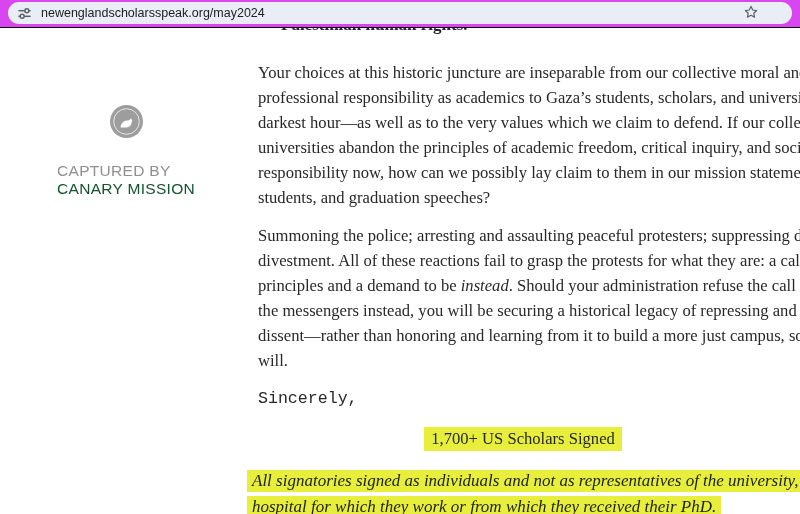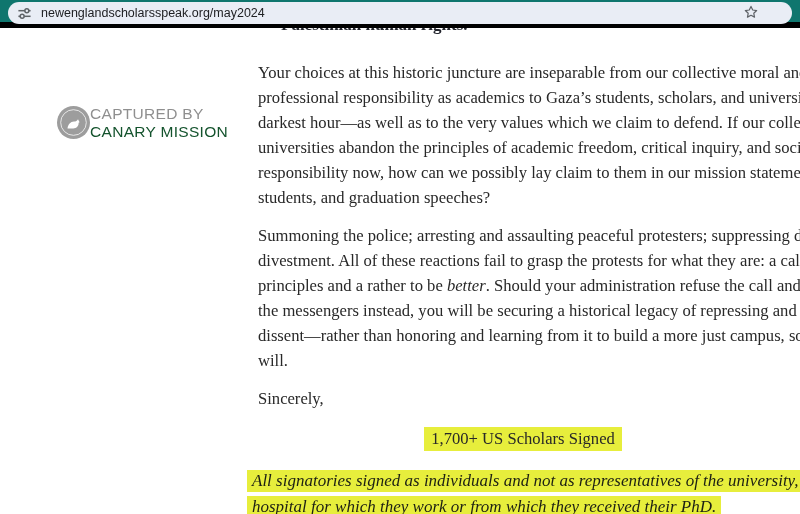--- a/index.html
+++ b/index.html
@@ -5,21 +5,21 @@
   * { margin:0; padding:0; box-sizing:border-box; }
   html,body { width:800px; height:514px; }
   body {
     position:relative; overflow:hidden; background:#ffffff;
     font-family:"Liberation Serif", serif;
   }
 
   
   .chrome {
     position:absolute; top:0; left:0; width:800px; height:28px;
-    background:#0f766e; z-index:5; border-bottom:6px solid #000000;
+    background:#d946ef; z-index:5; border-bottom:1px solid #000000;
   }
   .omnibox {
     position:absolute; top:2px; left:8px; width:784px; height:22px;
     background:#e9edf5; border-radius:11px;
     display:flex; align-items:center; cursor:text;
   }
   .tune-icon { margin:0 0 0 9px; display:flex; }
   .url-text {
     margin-left:9px;
     font-family:"Liberation Sans", sans-serif;
@@ -32,37 +32,37 @@
 
   
   .clipped-line {
     position:absolute; top:15px; left:281px; z-index:1;
     font-size:17px; font-weight:700; color:#23252d; white-space:nowrap;
   }
 
   
   .watermark {
     position:absolute; top:105px; left:57px;
-    display:flex; align-items:center; gap:0;
+    display:flex; align-items:center; gap:24px;flex-direction:column;
   }
   .wm-text {
     font-family:"Liberation Sans", sans-serif;
     font-size:15.5px; line-height:17.5px; letter-spacing:0.3px;
     color:#8f8f8f; white-space:nowrap;
   }
 
   
   .content {
     position:absolute; top:60px; left:258px; width:530px;
     font-size:16.6px; line-height:25px; color:#282828;
   }
   .para { margin-bottom:13px; }
   .line { white-space:nowrap; }
   .em { font-style:italic; }
-  .closing { margin-bottom:15px; }
+  .closing { margin-bottom:15px;font-family:Liberation Mono, monospace; }
   .signed-row { text-align:center; margin-bottom:17px; }
   .hl { background:#e7ee3c; padding:2px 7px 3px; }
   .disclaimer {
     margin-left:-11px;
     font-style:italic; font-size:17px; line-height:26px; color:#1d2014;
   }
   .disclaimer .line { white-space:nowrap; }
   .disclaimer .hl { padding:1px 5px 2px; }
 </style>
 </head>
@@ -112,21 +112,21 @@
     <div class="line">professional responsibility as academics to Gaza’s students, scholars, and universities in their</div>
     <div class="line">darkest hour—as well as to the very values which we claim to defend. If our colleges and</div>
     <div class="line">universities abandon the principles of academic freedom, critical inquiry, and social</div>
     <div class="line">responsibility now, how can we possibly lay claim to them in our mission statements,</div>
     <div class="line">students, and graduation speeches?</div>
   </div>
 
   <div class="para">
     <div class="line">Summoning the police; arresting and assaulting peaceful protesters; suppressing debate on</div>
     <div class="line">divestment. All of these reactions fail to grasp the protests for what they are: a call to our</div>
-    <div class="line"><span>principles and a rather to be </span><span class="em">better</span><span>. Should your administration refuse the call and persecute</span></div>
+    <div class="line"><span>principles and a demand to be </span><span class="em">instead</span><span>. Should your administration refuse the call and persecute</span></div>
     <div class="line">the messengers instead, you will be securing a historical legacy of repressing and silencing</div>
     <div class="line">dissent—rather than honoring and learning from it to build a more just campus, society, and</div>
     <div class="line">will.</div>
   </div>
 
   <div class="closing">Sincerely,</div>
 
   <div class="signed-row">
     <span class="hl" style="background: rgb(231, 238, 60);">1,700+ US Scholars Signed</span>
   </div>

